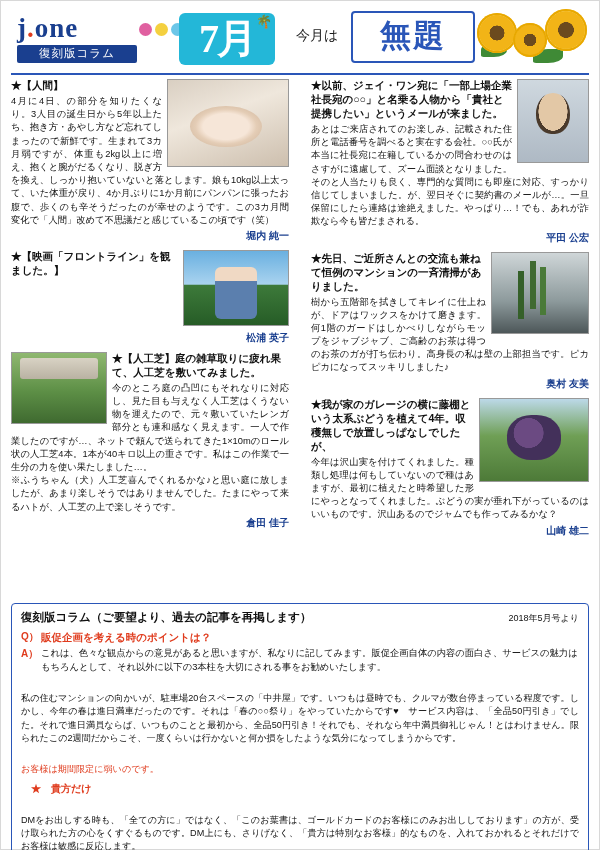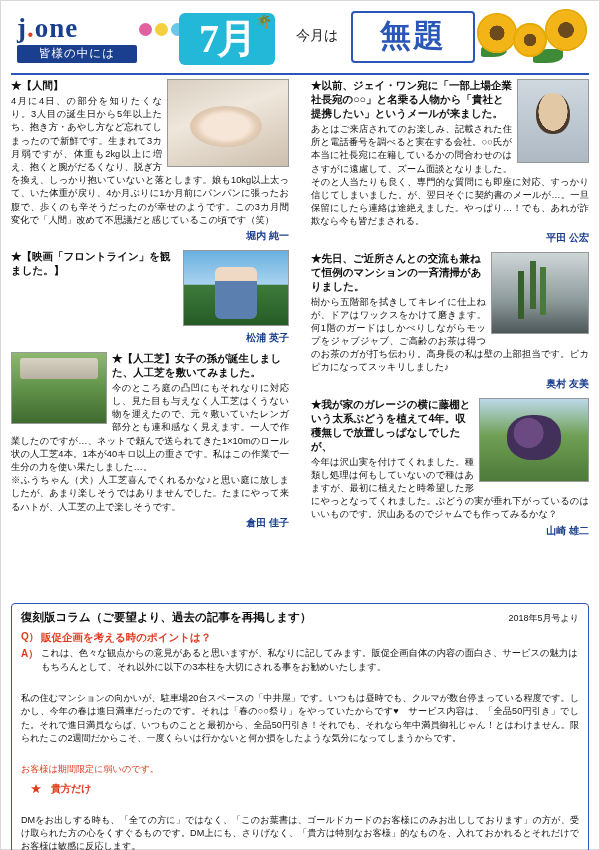--- a/index.html
+++ b/index.html
@@ -183,21 +183,21 @@
   .red{color:#e03c1e;}
 </style>
 </head>
 <body>
 
 <div class="page">
 
   <div class="header">
     <div class="logo">
       <div class="jone">j<span class="dot">.</span>one</div>
-      <div class="sub">皆様の中には</div>
+      <div class="sub">復刻版コラム</div>
     </div>
 
     <div class="flowers-left">
       <span class="fl" style="background:#e060a0"></span>
       <span class="fl" style="background:#f4d03f"></span>
       <span class="fl" style="background:#6cc6e8"></span>
     </div>
 
     <div class="month-badge">
       <span class="palm">🌴</span>
@@ -233,21 +233,21 @@
 
       <div class="art">
         <div class="photo ph-movie" style="width:104px;height:74px;"></div>
         <div class="art-title">★【映画「フロントライン」を観ました。】</div>
         <div class="clr"></div>
         <div class="sign">松浦 英子</div>
       </div>
 
       <div class="art">
         <div class="photo ph-turf left" style="width:94px;height:70px;"></div>
-        <div class="art-title">★【人工芝】女子の孫が誕生しました、人工芝を敷いてみました。</div>
+        <div class="art-title">★【人工芝】庭の雑草取りに疲れ果て、人工芝を敷いてみました。</div>
         <div class="art-body">今のところ庭の凸凹にもそれなりに対応し、見た目も与えなく人工芝はくうない物を運えたので、元々敷いていたレンガ部分とも連和感なく見えます。一人で作業したのですが…、ネットで頼んで送られてきた1×10mのロール状の人工芝4本。1本が40キロ以上の重さです。私はこの作業で一生分の力を使い果たしました…。</div>
         <div class="clr"></div>
         <div class="art-body">※ふうちゃん（犬）人工芝喜んでくれるかな♪と思い庭に放しましたが、あまり楽しそうではありませんでした。たまにやって来るハトが、人工芝の上で楽しそうです。</div>
         <div class="sign">倉田 佳子</div>
       </div>
 
     </div>
 
     <div class="col">
 

